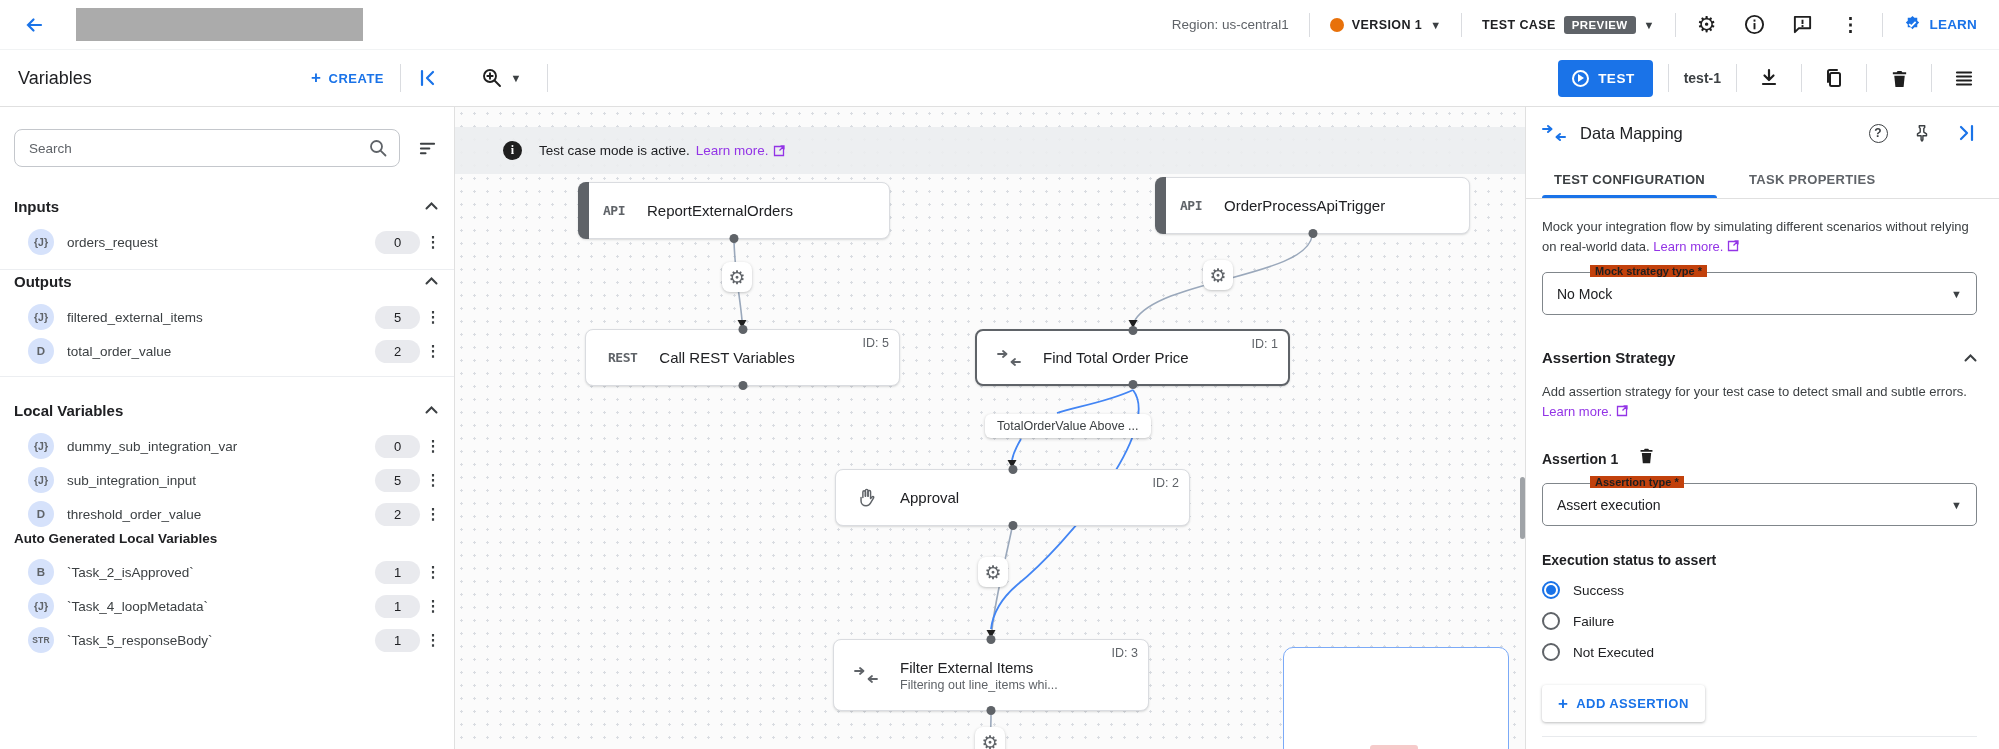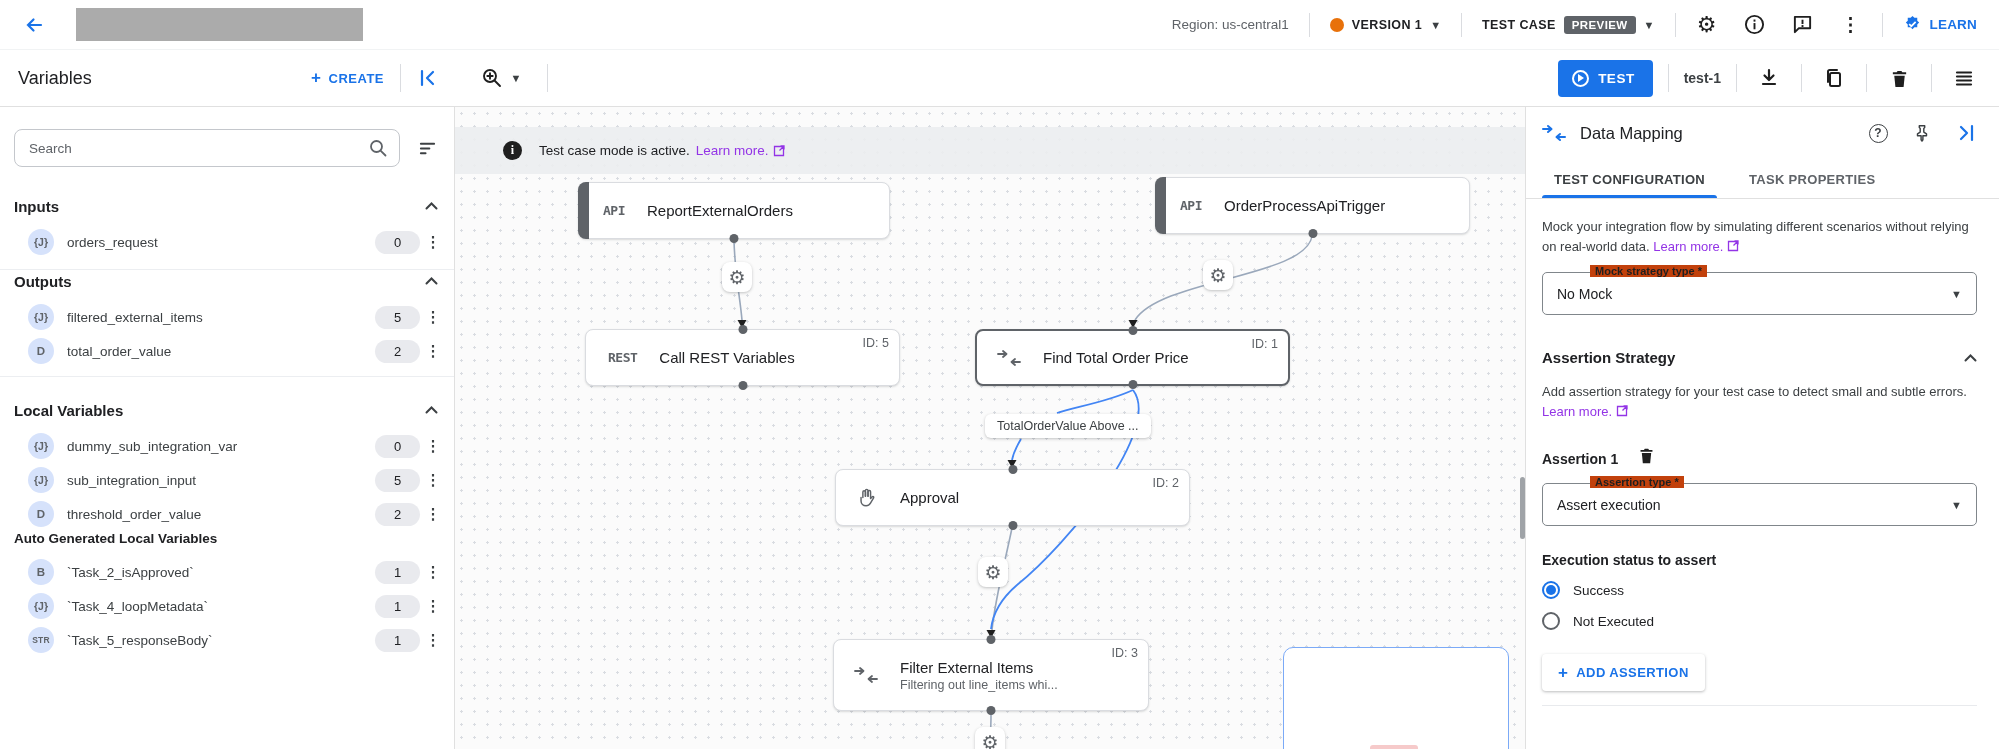--- a/index.html
+++ b/index.html
@@ -624,20 +624,24 @@
         </div>
 
         <div class="exec-label">Execution status to assert</div>
 
         <div class="radio-row">
           <span class="radio checked"></span>
           <span class="radio-label">Success</span>
         </div>
         <div class="radio-row">
           <span class="radio"></span>
+          <span class="radio-label">Failure</span>
+        </div>
+        <div class="radio-row">
+          <span class="radio"></span>
           <span class="radio-label">Not Executed</span>
         </div>
 
         <button class="add-btn">
           <span class="plus">+</span>
           <span>ADD ASSERTION</span>
         </button>
 
         <div class="panel-bottom-div"></div>
       </div>

